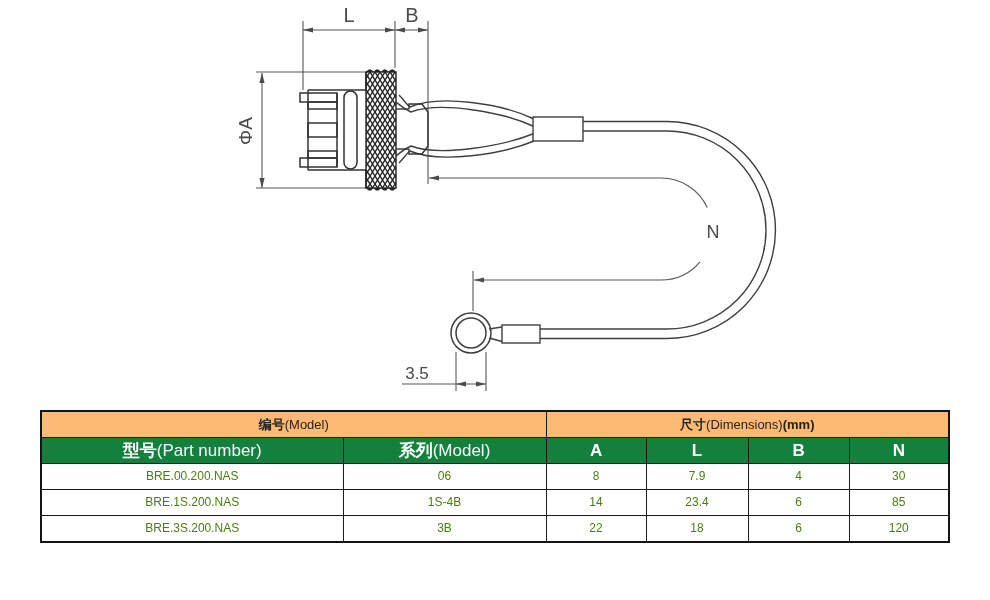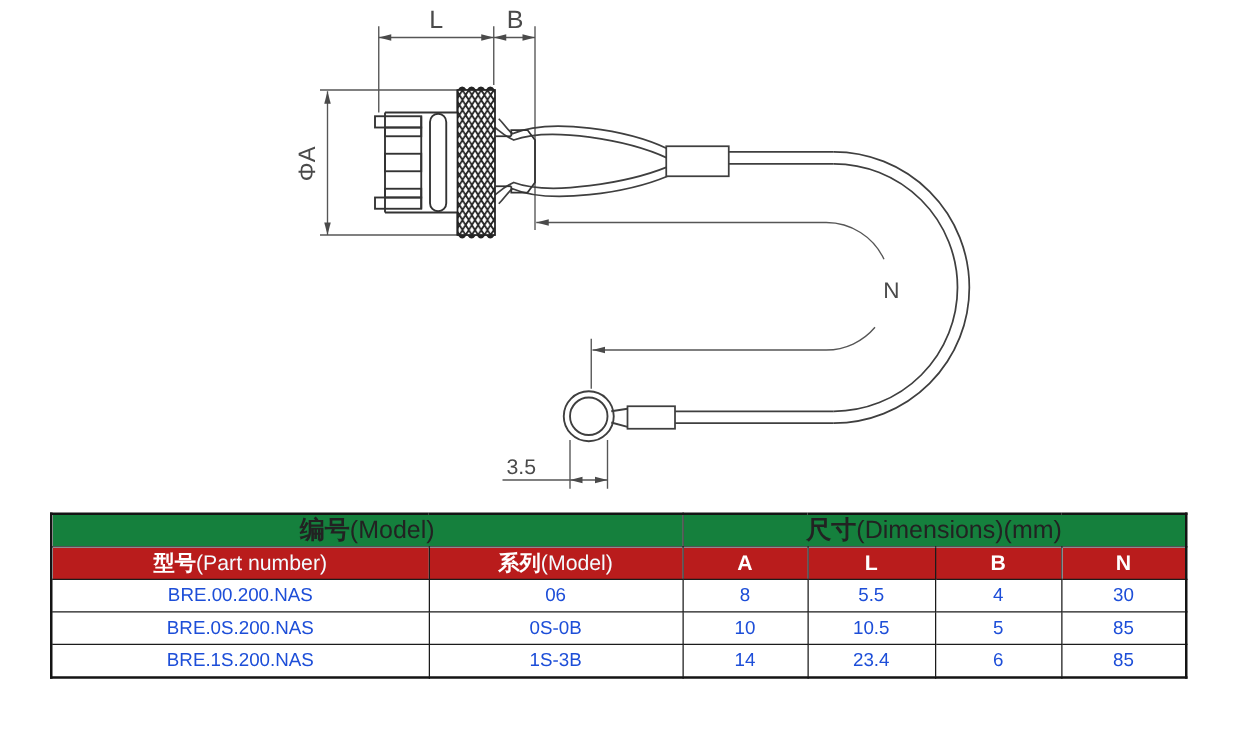--- a/index.html
+++ b/index.html
@@ -7,25 +7,25 @@
          font-family:"Liberation Sans","DejaVu Sans",sans-serif;}
   .drawing{position:absolute;left:0;top:0;}
   svg text{font-family:"Liberation Sans","DejaVu Sans",sans-serif;fill:#4a4a4a;}
 
   
   table.spec{position:absolute;left:40px;top:410px;width:908px;border-collapse:collapse;
              table-layout:fixed;border:2.5px solid #141414;}
   table.spec th,table.spec td{border:1.5px solid #1b1b1b;padding:0;text-align:center;
              vertical-align:middle;height:25px;line-height:25px;white-space:nowrap;
              font-weight:400;color:#222;overflow:hidden;}
-  tr.group-row th{font-size:20px;background:#15803d;}
-  tr.col-row th{font-size:17px;background:#b91c1c;color:#fff;margin-top:12px;}
-  tr.data-row td{font-size:15px;color:#1d4ed8;background:#fff;}
+  tr.group-row th{font-size:13px;background:#fdba74;}
+  tr.col-row th{font-size:17px;background:#15803d;color:#fff;margin-top:12px;}
+  tr.data-row td{font-size:12px;color:#4d7c0f;background:#fff;}
   .zh{font-weight:700;}
-  .bold{font-weight:400;}
+  .bold{font-weight:700;}
   .lat{font-weight:400;}
   tr.col-row .lat{color:#f4fbff;}
   tr.col-row .dimletter{font-weight:700;font-size:17px;}
 </style>
 </head>
 <body>
 
 <div class="stage">
 
   <svg class="drawing" width="990" height="406" viewBox="0 0 990 406">
@@ -174,35 +174,35 @@
       <th><span class="dimletter">A</span></th>
       <th><span class="dimletter">L</span></th>
       <th><span class="dimletter">B</span></th>
       <th><span class="dimletter">N</span></th>
     </tr>
 
     <tr class="data-row">
       <td>BRE.00.200.NAS</td>
       <td>06</td>
       <td>8</td>
-      <td>5.5</td>
+      <td>7.9</td>
       <td>4</td>
       <td>30</td>
     </tr>
     <tr class="data-row">
-      <td>BRE.0S.200.NAS</td>
-      <td>0S-0B</td>
-      <td>10</td>
-      <td>10.5</td>
-      <td>5</td>
-      <td>85</td>
-    </tr>
-    <tr class="data-row">
       <td>BRE.1S.200.NAS</td>
-      <td>1S-3B</td>
+      <td>1S-4B</td>
       <td>14</td>
       <td>23.4</td>
       <td>6</td>
       <td>85</td>
     </tr>
+    <tr class="data-row">
+      <td>BRE.3S.200.NAS</td>
+      <td>3B</td>
+      <td>22</td>
+      <td>18</td>
+      <td>6</td>
+      <td>120</td>
+    </tr>
   </tbody>
     </table>
 </div>
 
 </body></html>

